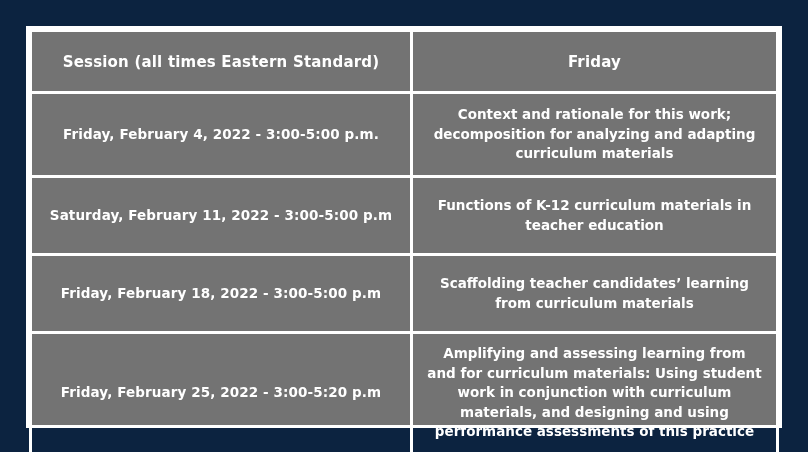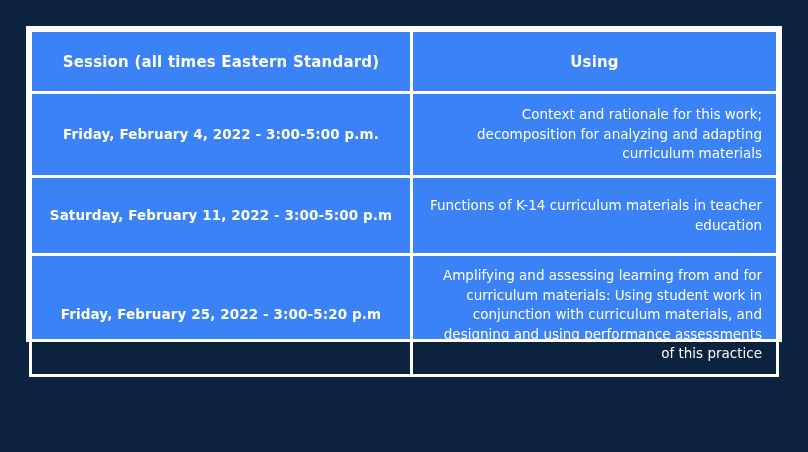--- a/index.html
+++ b/index.html
@@ -11,24 +11,24 @@
     height: 452px;
     background: #0c2340;
     font-family: "DejaVu Sans", sans-serif;
     overflow: hidden;
   }
   .table-wrap {
     position: absolute;
     left: 26px;
     top: 26px;
     width: 756px;
-    height: 316px;
+    height: 402px;
     box-sizing: border-box;
     border: 3px solid #ffffff;
-    background: #3b82f6;
+    background: #737373;
   }
   table.schedule {
     width: 100%;
     height: 100%;
     border-collapse: collapse;
     table-layout: fixed;
   }
   table.schedule th,
   table.schedule td {
     border: 3px solid #ffffff;
@@ -48,23 +48,23 @@
 
   td.session {
     text-align: center;
     font-size: 13.5px;
     font-weight: bold;
     letter-spacing: 0.1px;
     padding: 20px 12px;
     line-height: 1.3;
   }
   td.topic {
-    text-align: right;
+    text-align: center;
     font-size: 13.5px;
-    font-weight: normal;
+    font-weight: bold;
     padding: 10px 14px;
     line-height: 1.45;
   }
   tr.r1 { height: 62px; }
   tr.r2 { height: 84px; }
   tr.r3 { height: 78px; }
   tr.r4 { height: 78px; }
   tr.r5 { height: 100px; }
 </style>
 </head>
@@ -72,29 +72,33 @@
 
 <div class="table-wrap">
   <table class="schedule">
     <colgroup>
       <col class="c-session">
       <col class="c-topics">
     </colgroup>
     <tbody>
       <tr class="r1">
         <th>Session (all times Eastern Standard)</th>
-        <th>Using</th>
+        <th>Friday</th>
       </tr>
       <tr class="r2">
         <td class="session">Friday, February 4, 2022 - 3:00-5:00 p.m.</td>
         <td class="topic">Context and rationale for this work; decomposition for analyzing and adapting curriculum materials</td>
       </tr>
       <tr class="r3">
         <td class="session">Saturday, February 11, 2022 - 3:00-5:00 p.m</td>
-        <td class="topic">Functions of K-14 curriculum materials in teacher education</td>
+        <td class="topic">Functions of K-12 curriculum materials in teacher education</td>
+      </tr>
+      <tr class="r4">
+        <td class="session">Friday, February 18, 2022 - 3:00-5:00 p.m</td>
+        <td class="topic">Scaffolding teacher candidates’ learning from curriculum materials</td>
       </tr>
       <tr class="r5">
         <td class="session">Friday, February 25, 2022 - 3:00-5:20 p.m</td>
         <td class="topic">Amplifying and assessing learning from and for curriculum materials: Using student work in conjunction with curriculum materials, and designing and using performance assessments of this practice</td>
       </tr>
     </tbody>
   </table>
 </div>
 
 </body></html>

